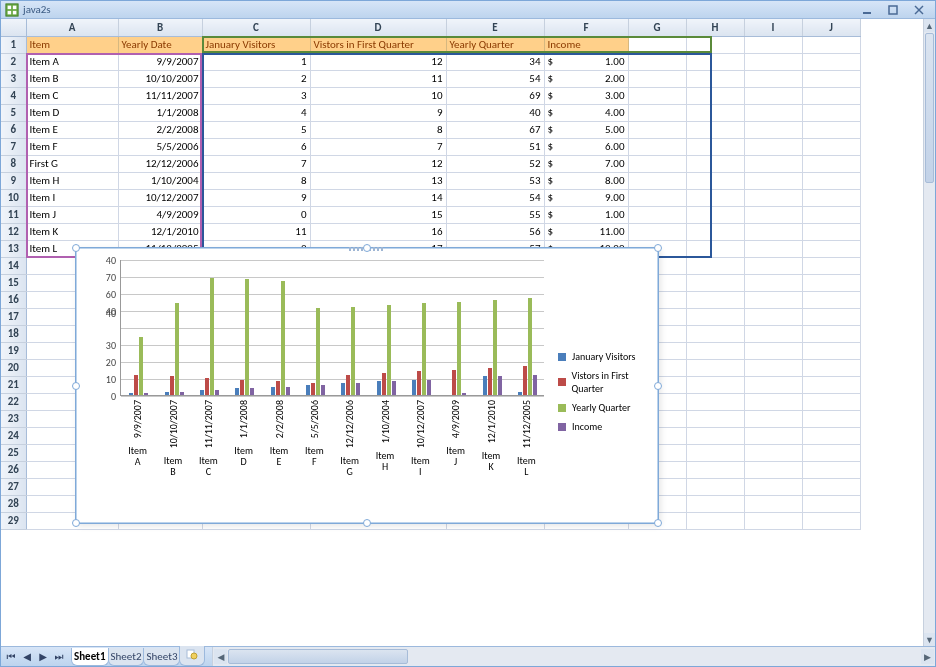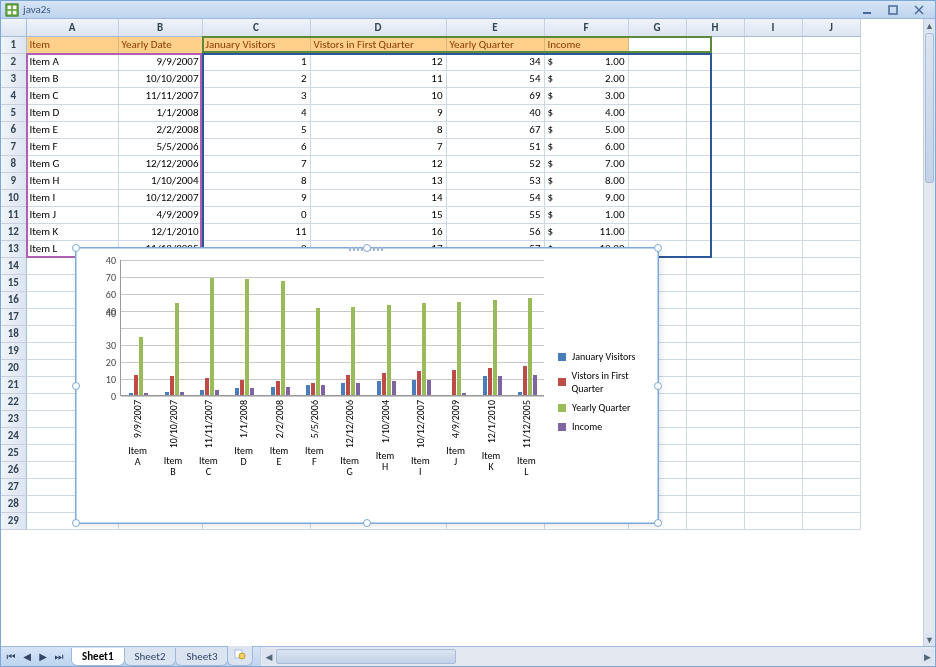--- a/index.html
+++ b/index.html
@@ -194,21 +194,21 @@
   display: flex; align-items: center; justify-content: center;
   color: #346;
   font-size: 10px;
 }
 .tabs {
   display: flex;
   align-items: flex-end;
   margin-left: 2px;
 }
 .tab {
-  padding: 2px 10px;
+  padding: 2px 2px;
   font-size: 11px;
   background: #dbe4f0;
   border: 1px solid #9cb9dd;
   border-top: none;
   border-radius: 0 0 6px 6px;
   margin-right: -1px;
   color: #346;
 }
 .tab.active {
   background: #fff;
@@ -388,21 +388,21 @@
               <td class="cell right">7</td>
               <td class="cell right">51</td>
               <td class="cell money"><span style="float:left">$</span>6.00</td>
               <td class="cell"></td>
               <td class="cell"></td>
               <td class="cell"></td>
               <td class="cell"></td>
             </tr>
             <tr>
               <th class="rowhdr">8</th>
-              <td class="cell">Item G</td>
+              <td class="cell">First G</td>
               <td class="cell right">12/12/2006</td>
               <td class="cell right">7</td>
               <td class="cell right">12</td>
               <td class="cell right">52</td>
               <td class="cell money"><span style="float:left">$</span>7.00</td>
               <td class="cell"></td>
               <td class="cell"></td>
               <td class="cell"></td>
               <td class="cell"></td>
             </tr>

